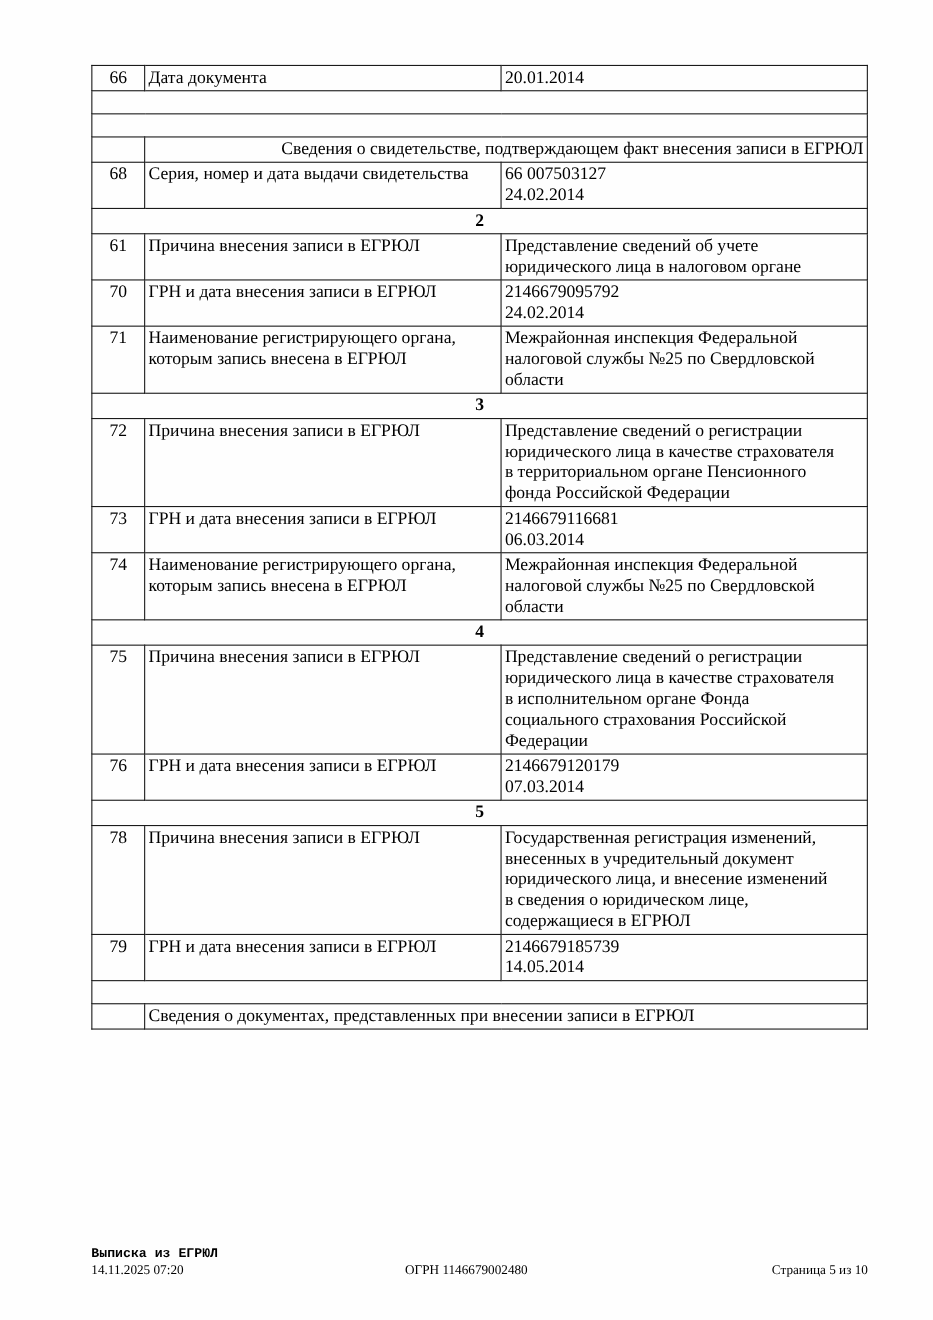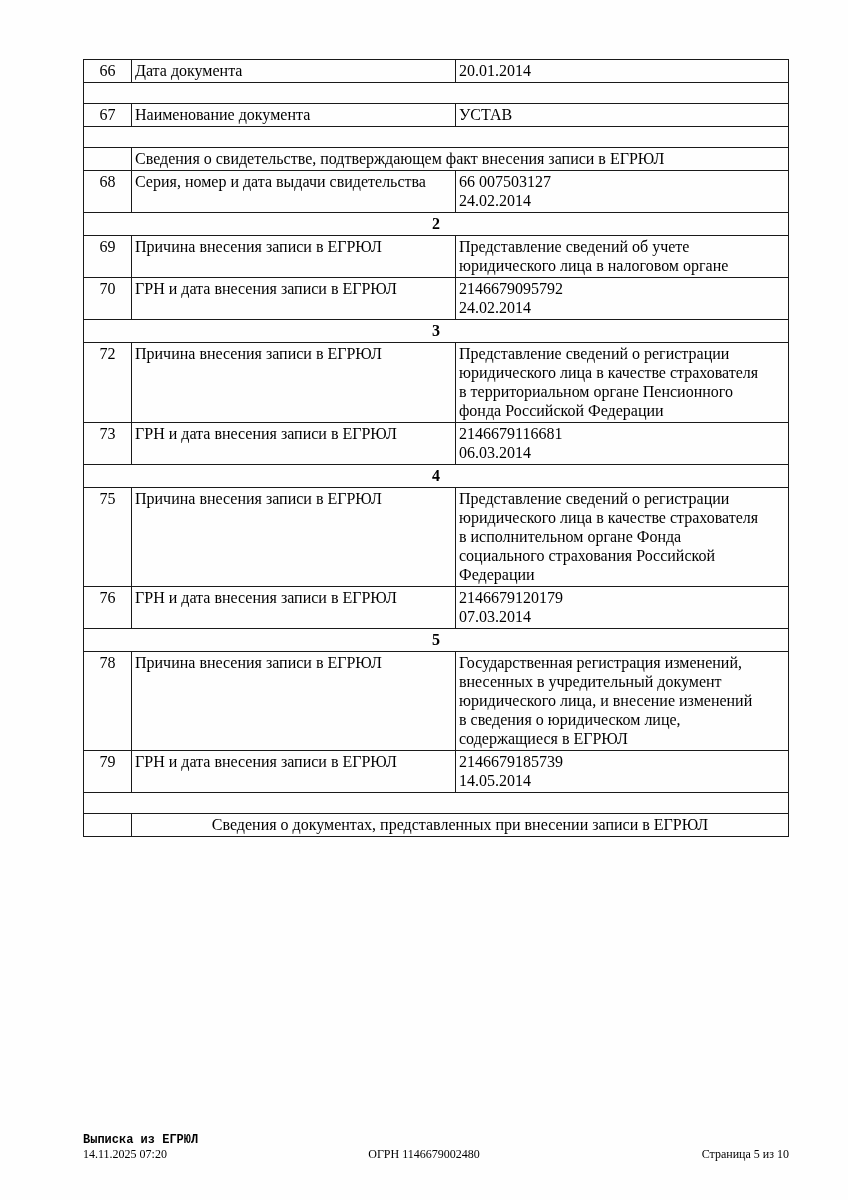--- a/index.html
+++ b/index.html
@@ -40,22 +40,22 @@
   td.c-spacer {
     height: 17px;
     padding: 0;
   }
   td.c-secnum {
     text-align: center;
     font-weight: bold;
     height: 17px;
   }
   td.c-header { height: 17px; }
-  td.c-header.center { text-align: left; margin-top: 48px; }
-  td.c-header.left { text-align: center; }
+  td.c-header.center { text-align: right; margin-top: 48px; }
+  td.c-header.left { text-align: left; }
   .footer {
     position: absolute;
     left: 0;
     top: 1133px;
     width: 848px;
     font-size: 12px;
     line-height: 14px;
   }
   .footer-left {
     position: absolute;
@@ -91,68 +91,79 @@
     <tbody id="table-body">
         <tr>
           <td class="c-num">66</td>
           <td class="c-label">Дата документа</td>
           <td class="c-value">20.01.2014</td>
         </tr>
         <tr>
           <td class="c-spacer" colspan="3"></td>
         </tr>
         <tr>
-          <td class="c-num">67</td>
-          <td class="c-label">Наименование документа</td>
-          <td class="c-value">УСТАВ</td>
-        </tr>
-        <tr>
           <td class="c-spacer" colspan="3"></td>
         </tr>
         <tr>
           <td class="c-num"></td>
           <td class="c-header center" colspan="2">Сведения о свидетельстве, подтверждающем факт внесения записи в ЕГРЮЛ</td>
         </tr>
         <tr>
           <td class="c-num">68</td>
           <td class="c-label">Серия, номер и дата выдачи свидетельства</td>
           <td class="c-value">66 007503127
 24.02.2014</td>
         </tr>
         <tr>
           <td class="c-secnum" colspan="3">2</td>
         </tr>
         <tr>
-          <td class="c-num">69</td>
+          <td class="c-num">61</td>
           <td class="c-label">Причина внесения записи в ЕГРЮЛ</td>
           <td class="c-value">Представление сведений об учете
 юридического лица в налоговом органе</td>
         </tr>
         <tr>
           <td class="c-num">70</td>
           <td class="c-label">ГРН и дата внесения записи в ЕГРЮЛ</td>
           <td class="c-value">2146679095792
 24.02.2014</td>
+        </tr>
+        <tr>
+          <td class="c-num">71</td>
+          <td class="c-label">Наименование регистрирующего органа,
+которым запись внесена в ЕГРЮЛ</td>
+          <td class="c-value">Межрайонная инспекция Федеральной
+налоговой службы №25 по Свердловской
+области</td>
         </tr>
         <tr>
           <td class="c-secnum" colspan="3">3</td>
         </tr>
         <tr>
           <td class="c-num">72</td>
           <td class="c-label">Причина внесения записи в ЕГРЮЛ</td>
           <td class="c-value">Представление сведений о регистрации
 юридического лица в качестве страхователя
 в территориальном органе Пенсионного
 фонда Российской Федерации</td>
         </tr>
         <tr>
           <td class="c-num">73</td>
           <td class="c-label">ГРН и дата внесения записи в ЕГРЮЛ</td>
           <td class="c-value">2146679116681
 06.03.2014</td>
+        </tr>
+        <tr>
+          <td class="c-num">74</td>
+          <td class="c-label">Наименование регистрирующего органа,
+которым запись внесена в ЕГРЮЛ</td>
+          <td class="c-value">Межрайонная инспекция Федеральной
+налоговой службы №25 по Свердловской
+области</td>
         </tr>
         <tr>
           <td class="c-secnum" colspan="3">4</td>
         </tr>
         <tr>
           <td class="c-num">75</td>
           <td class="c-label">Причина внесения записи в ЕГРЮЛ</td>
           <td class="c-value">Представление сведений о регистрации
 юридического лица в качестве страхователя
 в исполнительном органе Фонда

